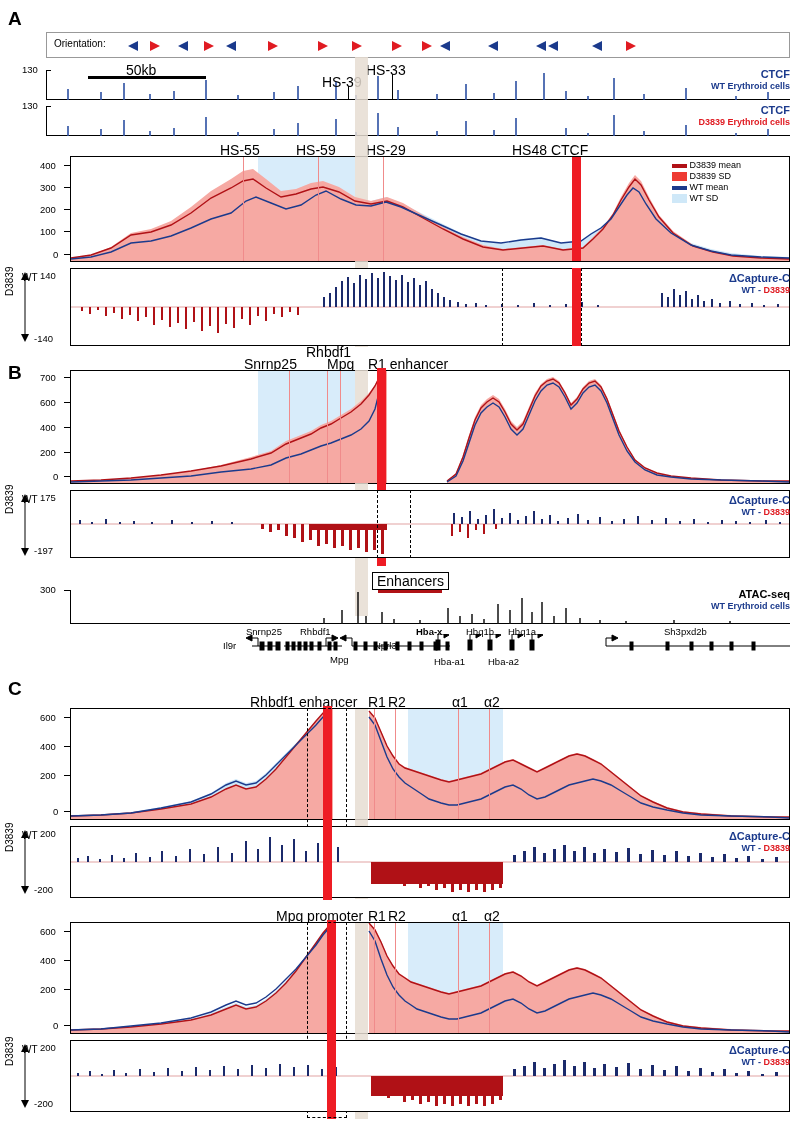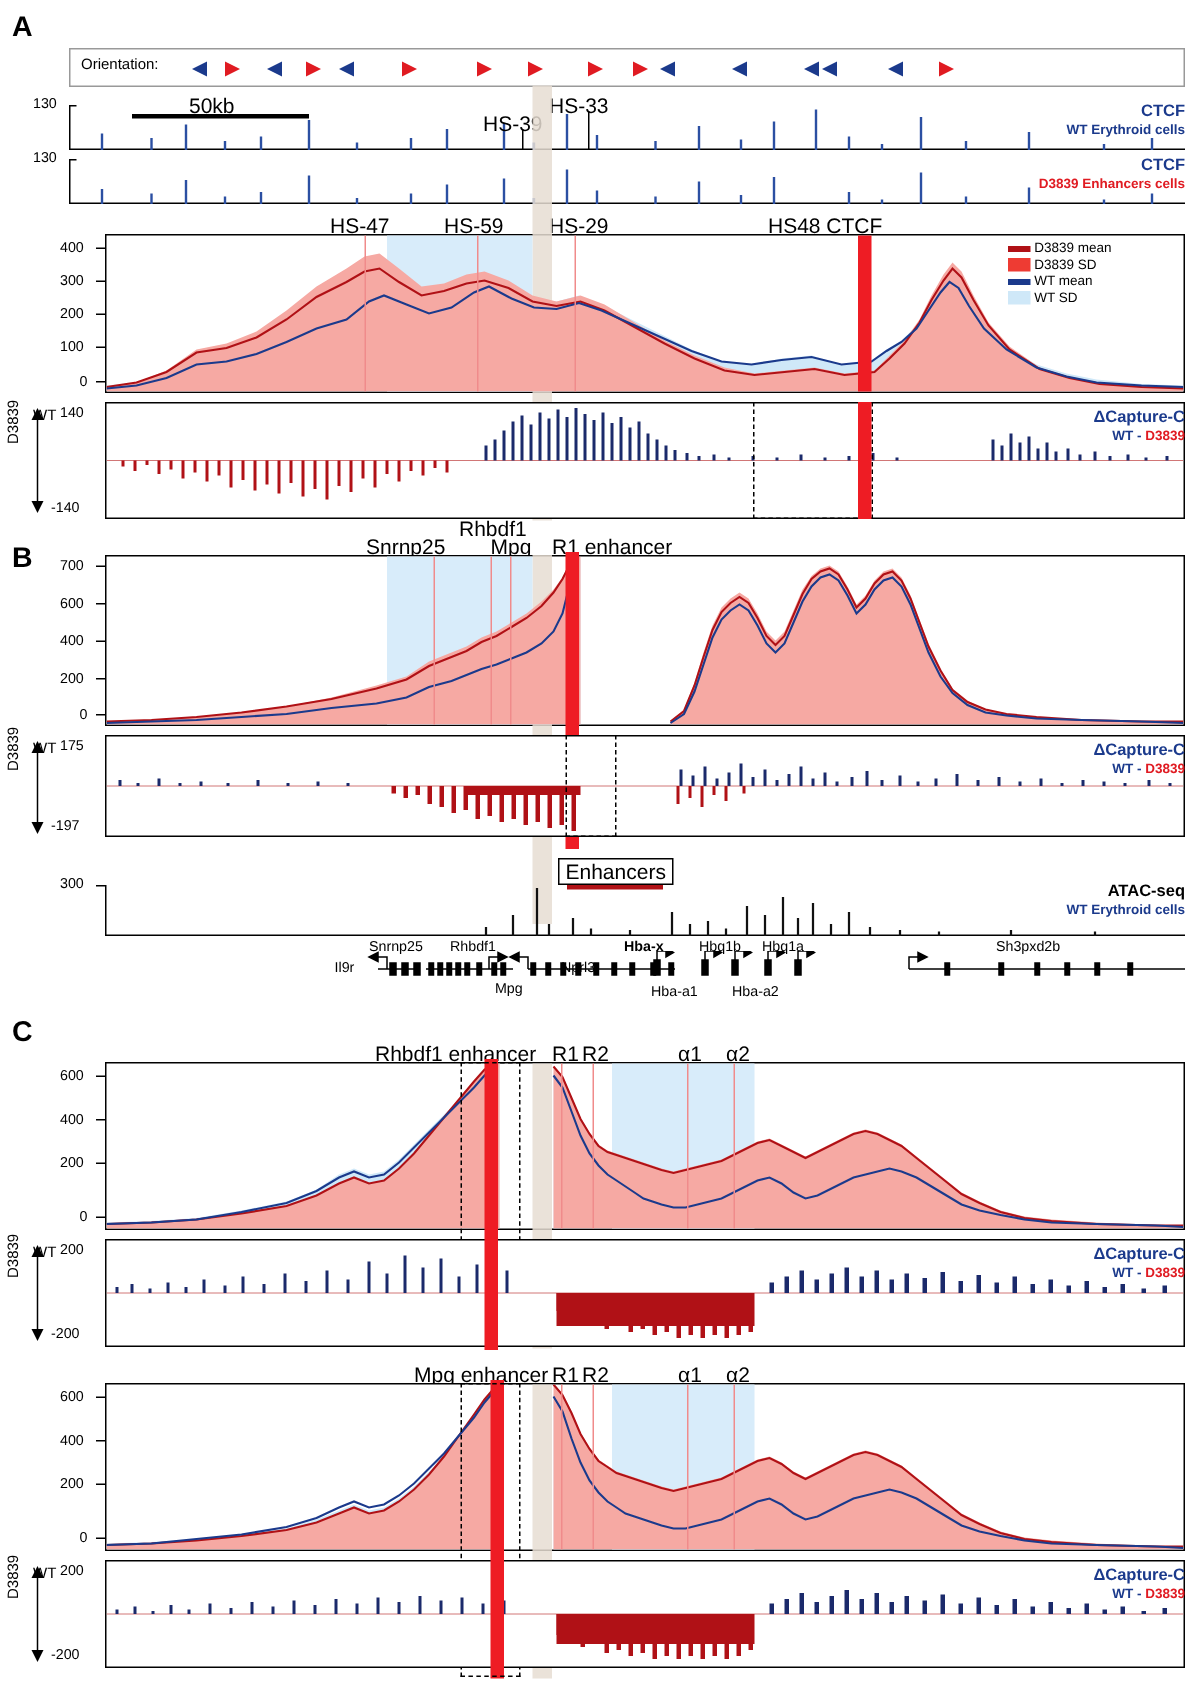--- a/index.html
+++ b/index.html
@@ -120,28 +120,28 @@
     <line x1="520" y1="30" x2="520" y2="22"></line>
     <line x1="542" y1="30" x2="542" y2="27"></line>
     <line x1="568" y1="30" x2="568" y2="9"></line>
     <line x1="598" y1="30" x2="598" y2="25"></line>
     <line x1="640" y1="30" x2="640" y2="19"></line>
     <line x1="690" y1="30" x2="690" y2="27"></line>
     <line x1="722" y1="30" x2="722" y2="23"></line>
   </g>
 </svg>
 <div class="lbl-b blue" style="right:10px;top:104px;font-size:11px;">CTCF</div>
-<div class="lbl-b red" style="right:10px;top:117px;font-size:9px;">D3839 Enhancers cells</div>
+<div class="lbl-b red" style="right:10px;top:117px;font-size:9px;">D3839 Erythroid cells</div>
 
 <div class="lbl" style="left:322px;top:74px;">HS-39</div>
 <div class="tick" style="left:348px;top:86px;width:1px;height:14px;background:#000;"></div>
 <div class="lbl" style="left:366px;top:62px;">HS-33</div>
 <div class="tick" style="left:392px;top:74px;width:1px;height:26px;background:#000;"></div>
 
-<div class="lbl" style="left:220px;top:142px;">HS-47</div>
+<div class="lbl" style="left:220px;top:142px;">HS-55</div>
 <div class="lbl" style="left:296px;top:142px;">HS-59</div>
 <div class="lbl" style="left:366px;top:142px;">HS-29</div>
 <div class="lbl" style="left:512px;top:142px;">HS48 CTCF</div>
 
 <div class="box" style="left:70px;top:156px;width:720px;height:106px;"></div>
 <div class="hl-tan" style="left:355px;top:57px;width:13px;height:290px;opacity:0.85;"></div>
 <div class="hl-blue" style="left:258px;top:157px;width:97px;height:104px;"></div>
 
 <div class="axis-num" style="left:40px;top:160px;">400</div>
 <div class="axis-num" style="left:40px;top:182px;">300</div>
@@ -627,21 +627,21 @@
     <rect x="412" y="35" width="3" height="30"></rect>
       <rect x="420" y="35" width="3" height="28"></rect>
     <rect x="428" y="35" width="3" height="26"></rect>
     <rect x="300" y="35" width="132" height="22"></rect>
   </g>
 </svg>
 <div class="redbar" style="left:323px;top:826px;width:9px;height:72px;"></div>
 <div class="lbl-b blue" style="right:10px;top:830px;font-size:11px;">ΔCapture-C</div>
 <div class="lbl-b" style="right:10px;top:843px;font-size:9px;"><span class="blue">WT - </span><span class="red">D3839</span></div>
 
-<div class="lbl" style="left:276px;top:908px;">Mpg enhancer</div>
+<div class="lbl" style="left:276px;top:908px;">Mpg promoter</div>
 <div class="lbl" style="left:368px;top:908px;">R1</div>
 <div class="lbl" style="left:388px;top:908px;">R2</div>
 <div class="lbl" style="left:452px;top:908px;">α1</div>
 <div class="lbl" style="left:484px;top:908px;">α2</div>
 
 <div class="box" style="left:70px;top:922px;width:720px;height:112px;"></div>
 <div class="hl-tan" style="left:355px;top:923px;width:13px;height:196px;opacity:0.85;"></div>
 <div class="hl-blue" style="left:408px;top:923px;width:95px;height:110px;"></div>
 
 <div class="axis-num" style="left:40px;top:926px;">600</div>

